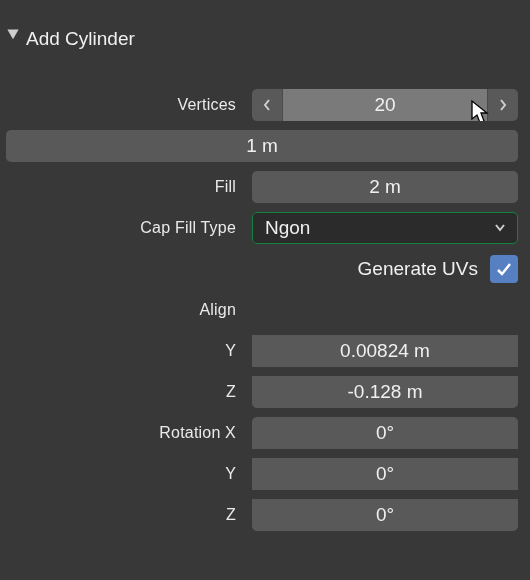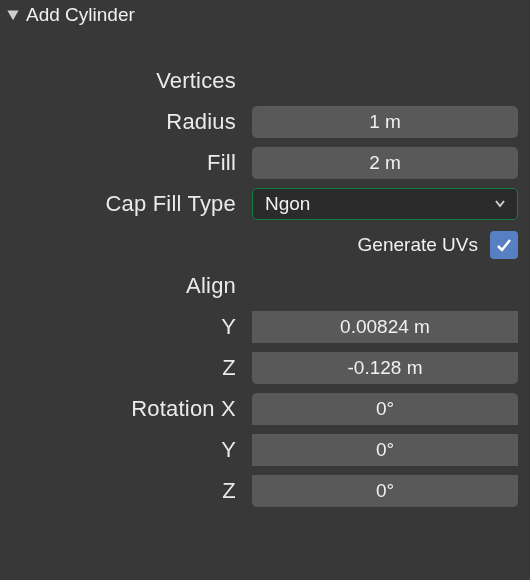--- a/index.html
+++ b/index.html
@@ -11,22 +11,23 @@
     font-family: -apple-system, BlinkMacSystemFont, "Segoe UI", Arial, sans-serif;
     color: #e8e8e8;
     overflow: hidden;
     font-size: 19px;
   }
   .panel {
     padding: 0;
   }
   .panel-header {
     display: flex;
-    align-items: flex-end;
+    align-items: flex-start;
     padding: 4px 6px 8px 6px;
+    margin-top: 24px;
   }
   .disclosure {
     font-size: 12px;
     color: #d0d0d0;
     margin-right: 6px;
     width: 14px;
     text-align: center;
   }
   .panel-title {
     color: #f0f0f0;
@@ -42,21 +43,21 @@
   .row {
     display: flex;
     align-items: center;
     height: 38px;
   }
   .label {
     width: 230px;
     text-align: right;
     padding-right: 16px;
     color: #eaeaea;
-    font-size: 22px;
+    font-size: 16px;
     letter-spacing: 0.2px;
   }
   .field {
     flex: 1;
     display: flex;
     height: 32px;
   }
   .numfield {
     flex: 1;
     background: #595959;
@@ -160,24 +161,45 @@
           <polygon points="1,1 9,1 5,8" fill="#cfcfcf"></polygon>
         </svg>
     </span>
     <span class="panel-title">Add Cylinder</span>
   </div>
 
   <div class="rows">
 
     <div class="row">
       <div class="label">Vertices</div>
-    </div>
-
-    <div class="row">
-      <div class="label">Radius</div>
+      <div class="field">
+        <div class="drag-wrap" style="position:relative;">
+          <div class="arrow-btn left">
+            <svg viewBox="0 0 10 14">
+                <polyline points="7,2 3,7 7,12" fill="none" stroke="#cfcfcf" stroke-width="2"></polyline>
+              </svg>
+          </div>
+          <div class="numfield drag-active">
+            <span class="val">20</span>
+          </div>
+          <div class="arrow-btn right">
+            <svg viewBox="0 0 10 14">
+                <polyline points="3,2 7,7 3,12" fill="none" stroke="#cfcfcf" stroke-width="2"></polyline>
+              </svg>
+          </div>
+          <span class="cursor" style="right:28px; top:10px;">
+            <svg viewBox="0 0 20 26">
+              <polygon points="2,2 2,20 7,16 10,24 14,22 11,14 17,14" fill="#ffffff" stroke="#000" stroke-width="1.3"></polygon>
+            </svg>
+          </span>
+        </div>
+      </div>
+    </div>
+
+    <div class="row">
       <div class="field">
         <div class="numfield">
           <span class="val">1 m</span>
         </div>
       </div>
     </div>
 
     <div class="row">
       <div class="label">Fill</div>
       <div class="field">

